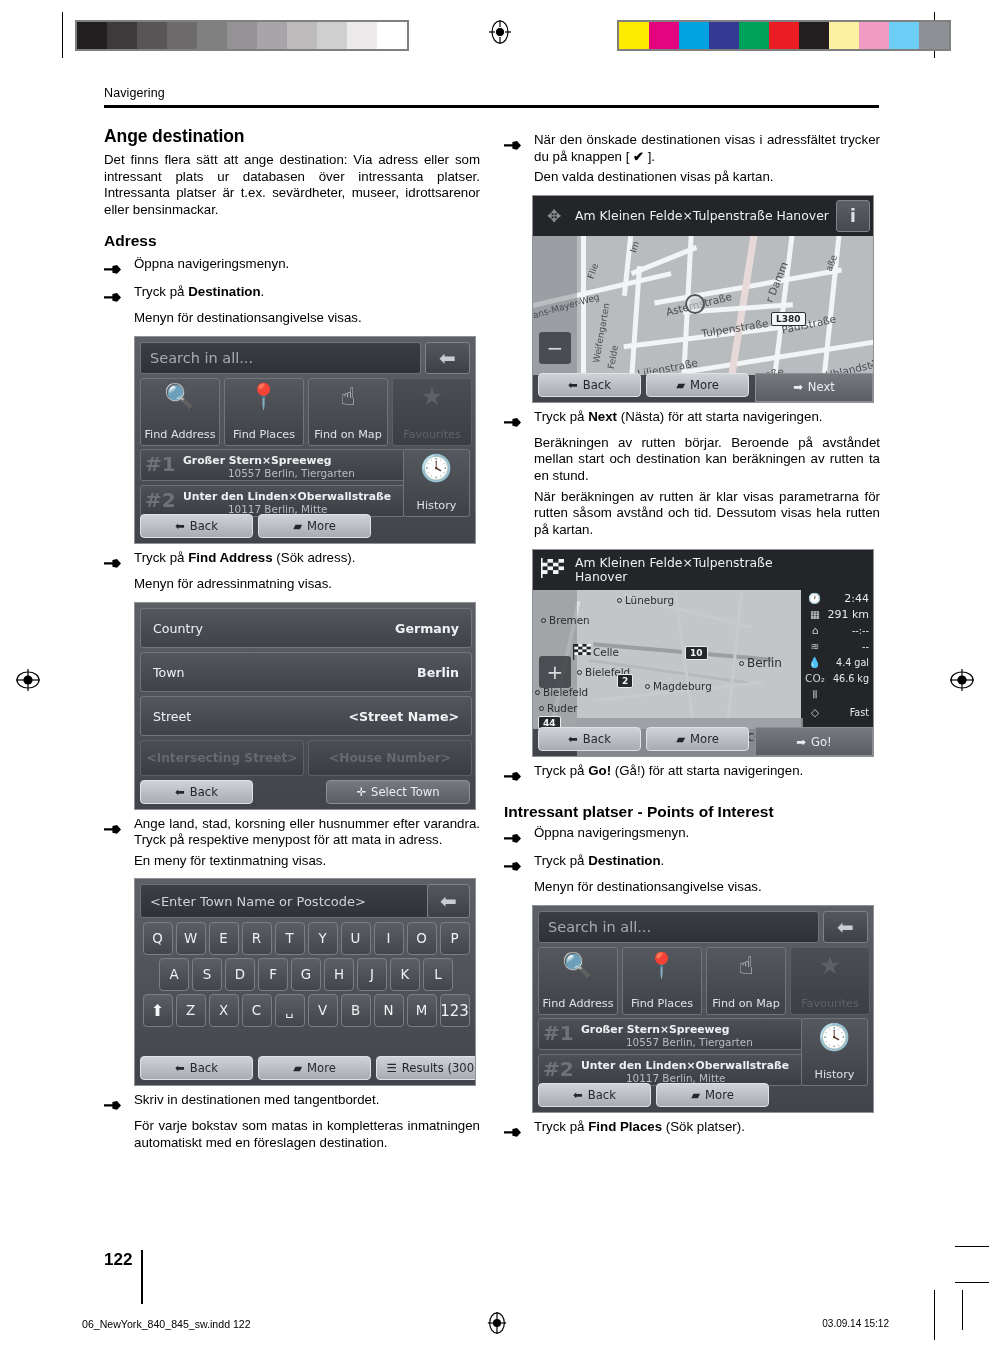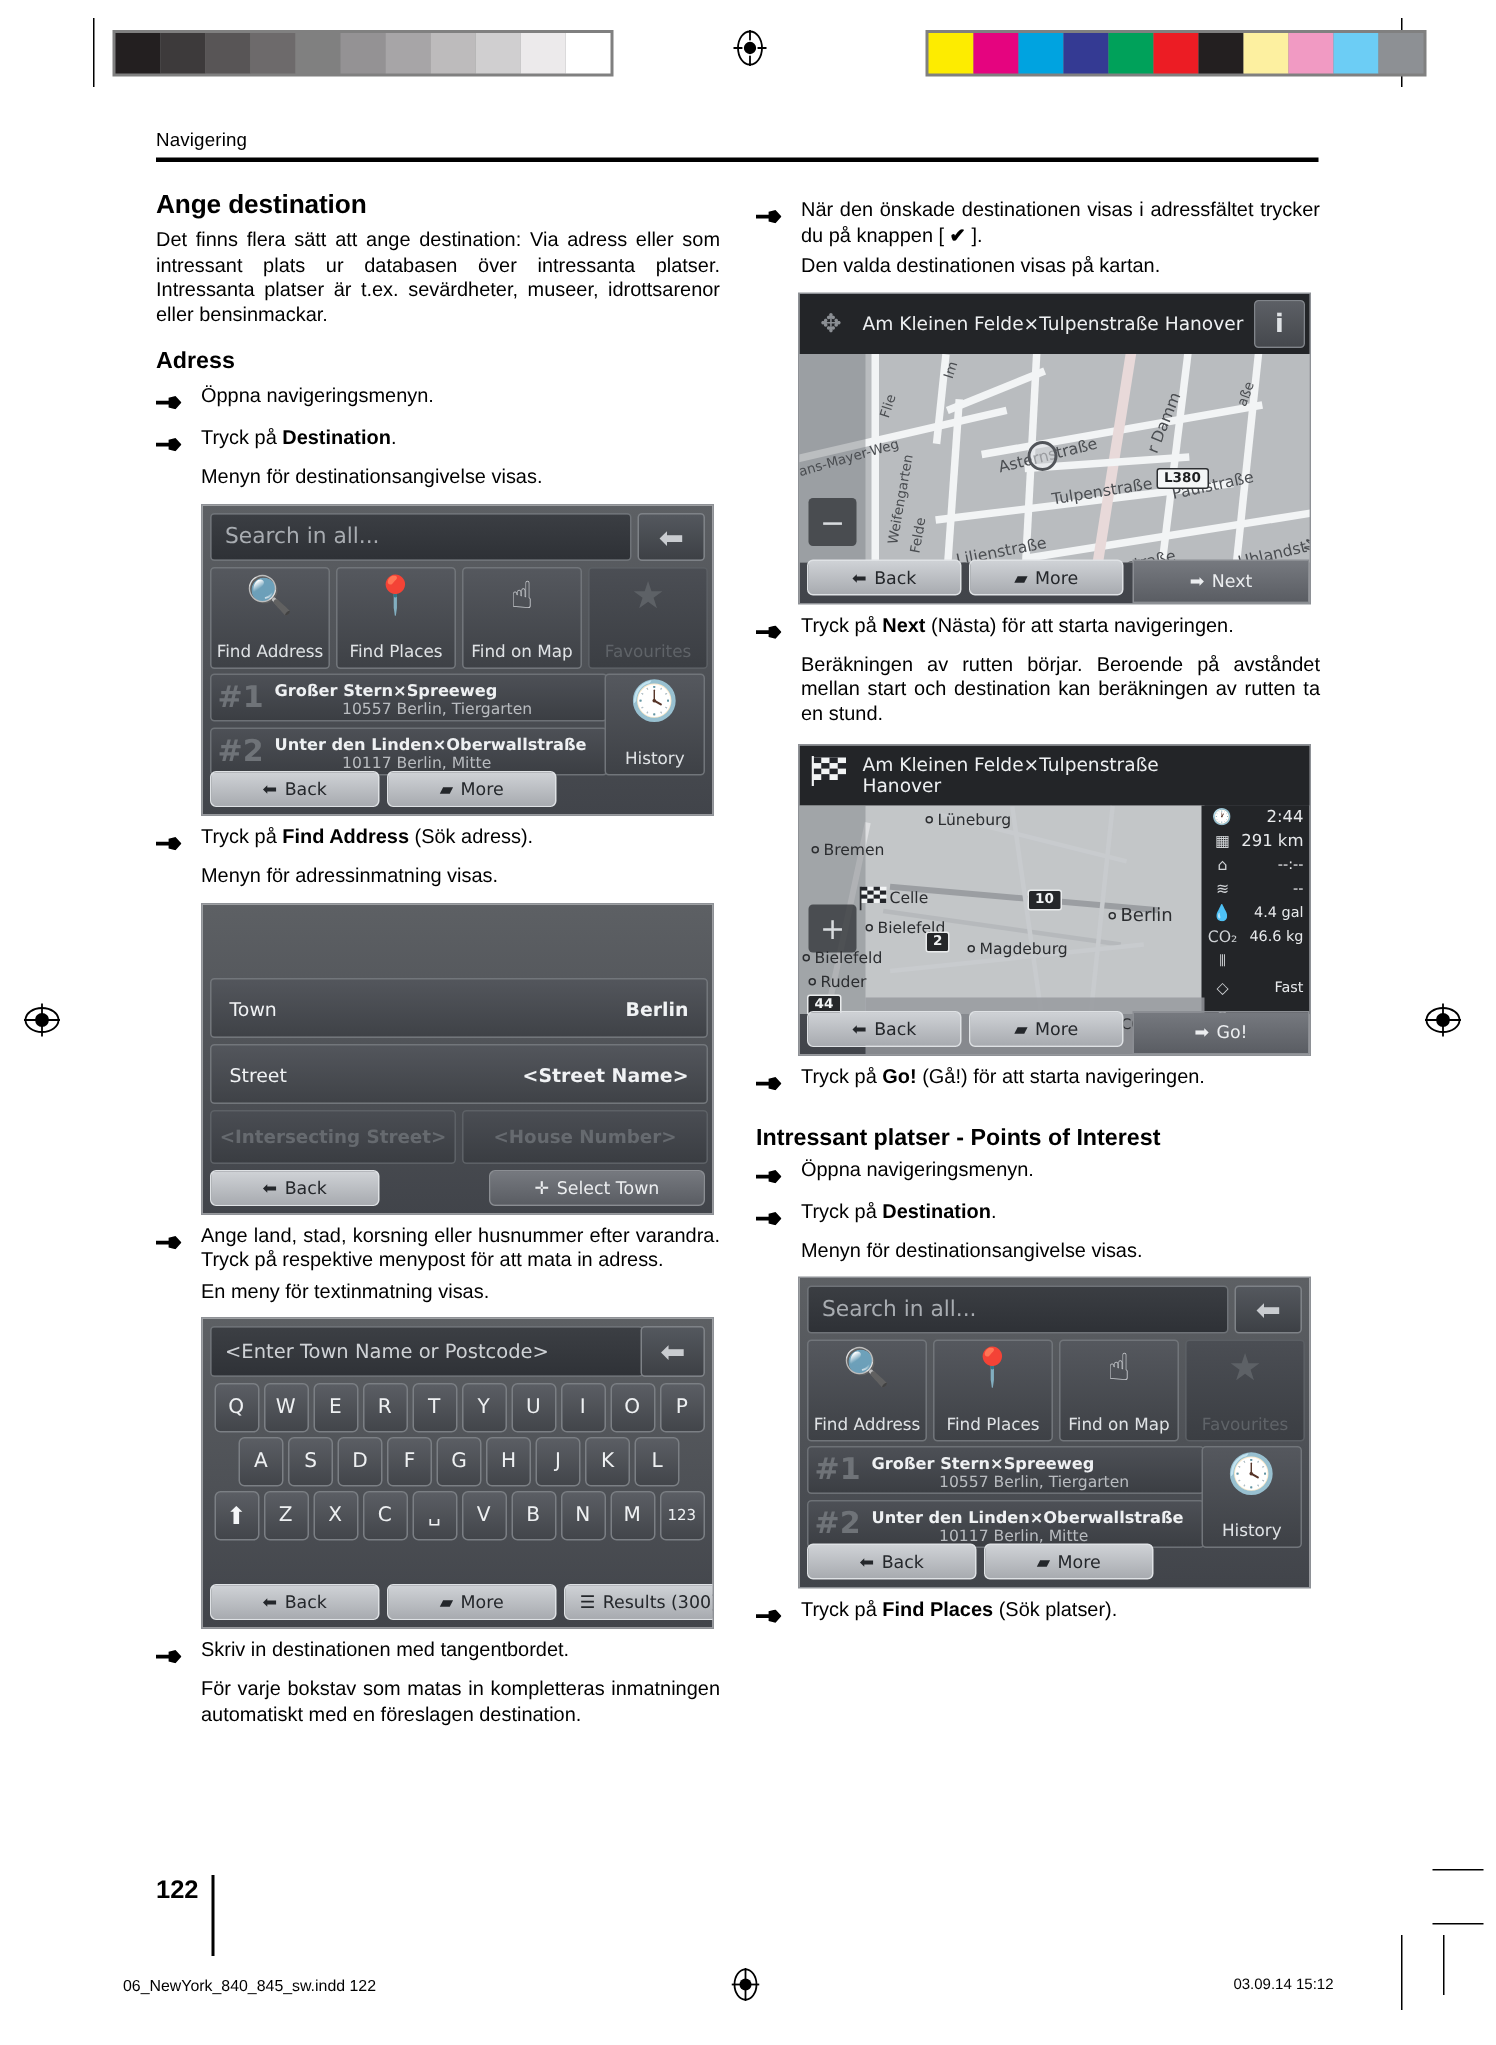--- a/index.html
+++ b/index.html
@@ -179,21 +179,21 @@
   .kb-row { display: flex; gap: 3px; margin-bottom: 3px; justify-content: center; }
   .key {
     width: 30px; height: 33px;
     background: linear-gradient(#5b5e64, #42454a);
     border: 1px solid #7b7f84; border-radius: 4px;
     color: #eef0f2; font-size: 13.4px;
     display: flex; align-items: center; justify-content: center;
   }
   .key.space { width: 30px; }
   .key.shift { color: #f4f6f8; font-size: 16px; }
-  .key.num  { font-size: 10px; }
+  .key.num  { font-size: 15px; }
 
   
   .map-head {
     position: absolute; left: 0; top: 0; width: 342px; height: 40px;
     background: #232528; display: flex; align-items: center;
   }
   .map-head .mh-icon { width: 42px; text-align: center; color: #8b8f94; font-size: 17px; }
   .map-head .mh-title { flex: 1; color: #eef0f2; font-size: 12.4px; line-height: 14px; }
   .map-head .mh-info {
     width: 34px; height: 32px; margin-right: 5px;
@@ -414,20 +414,24 @@
       <span class="glyph">
         <svg width="17" height="9" viewBox="0 0 17 9">
             <path d="M0 3.2h8.4V1.1L13 0l4 4.4-4 4.4-4.6-1.1V5.6H0z" fill="#000"></path>
           </svg>
       </span>
       <span class="btext lft"><span>Tryck på </span><b>Find Address</b><span> (Sök adress).</span></span>
     </div>
     <div class="indent lft">Menyn för adressinmatning visas.</div>
 
     <div class="device">
+      <div class="ae-row r1">
+        <span class="k">Country</span>
+        <span class="v">Germany</span>
+      </div>
       <div class="ae-row r2">
         <span class="k">Town</span>
         <span class="v">Berlin</span>
       </div>
       <div class="ae-row r3">
         <span class="k">Street</span>
         <span class="v">&lt;Street Name&gt;</span>
       </div>
       <div class="ae-half a">&lt;Intersecting Street&gt;</div>
       <div class="ae-half b">&lt;House Number&gt;</div>
@@ -594,20 +598,21 @@
 
     <div class="bullet">
       <span class="glyph">
         <svg width="17" height="9" viewBox="0 0 17 9">
             <path d="M0 3.2h8.4V1.1L13 0l4 4.4-4 4.4-4.6-1.1V5.6H0z" fill="#000"></path>
           </svg>
       </span>
       <span class="btext lft"><span>Tryck på </span><b>Next</b><span> (Nästa) för att starta navigeringen.</span></span>
     </div>
     <div class="indent">Beräkningen av rutten börjar. Beroende på avståndet mellan start och destination kan beräkningen av rutten ta en stund.</div>
+    <div class="indent">När beräkningen av rutten är klar visas parametrarna för rutten såsom avstånd och tid. Dessutom visas hela rutten på kartan.</div>
 
     <div class="device narrow" style="margin-top:11px;">
       <div class="map-head">
         <span class="mh-icon">
           <svg width="26" height="20" viewBox="0 0 26 20">
             <rect x="1" y="1" width="22" height="15" fill="#f2f4f5"></rect>
             <g fill="#23252a">
               <rect x="1" y="1" width="5.5" height="3.7"></rect>
                 <rect x="12" y="1" width="5.5" height="3.7"></rect>
               <rect x="6.5" y="4.7" width="5.5" height="3.7"></rect>

